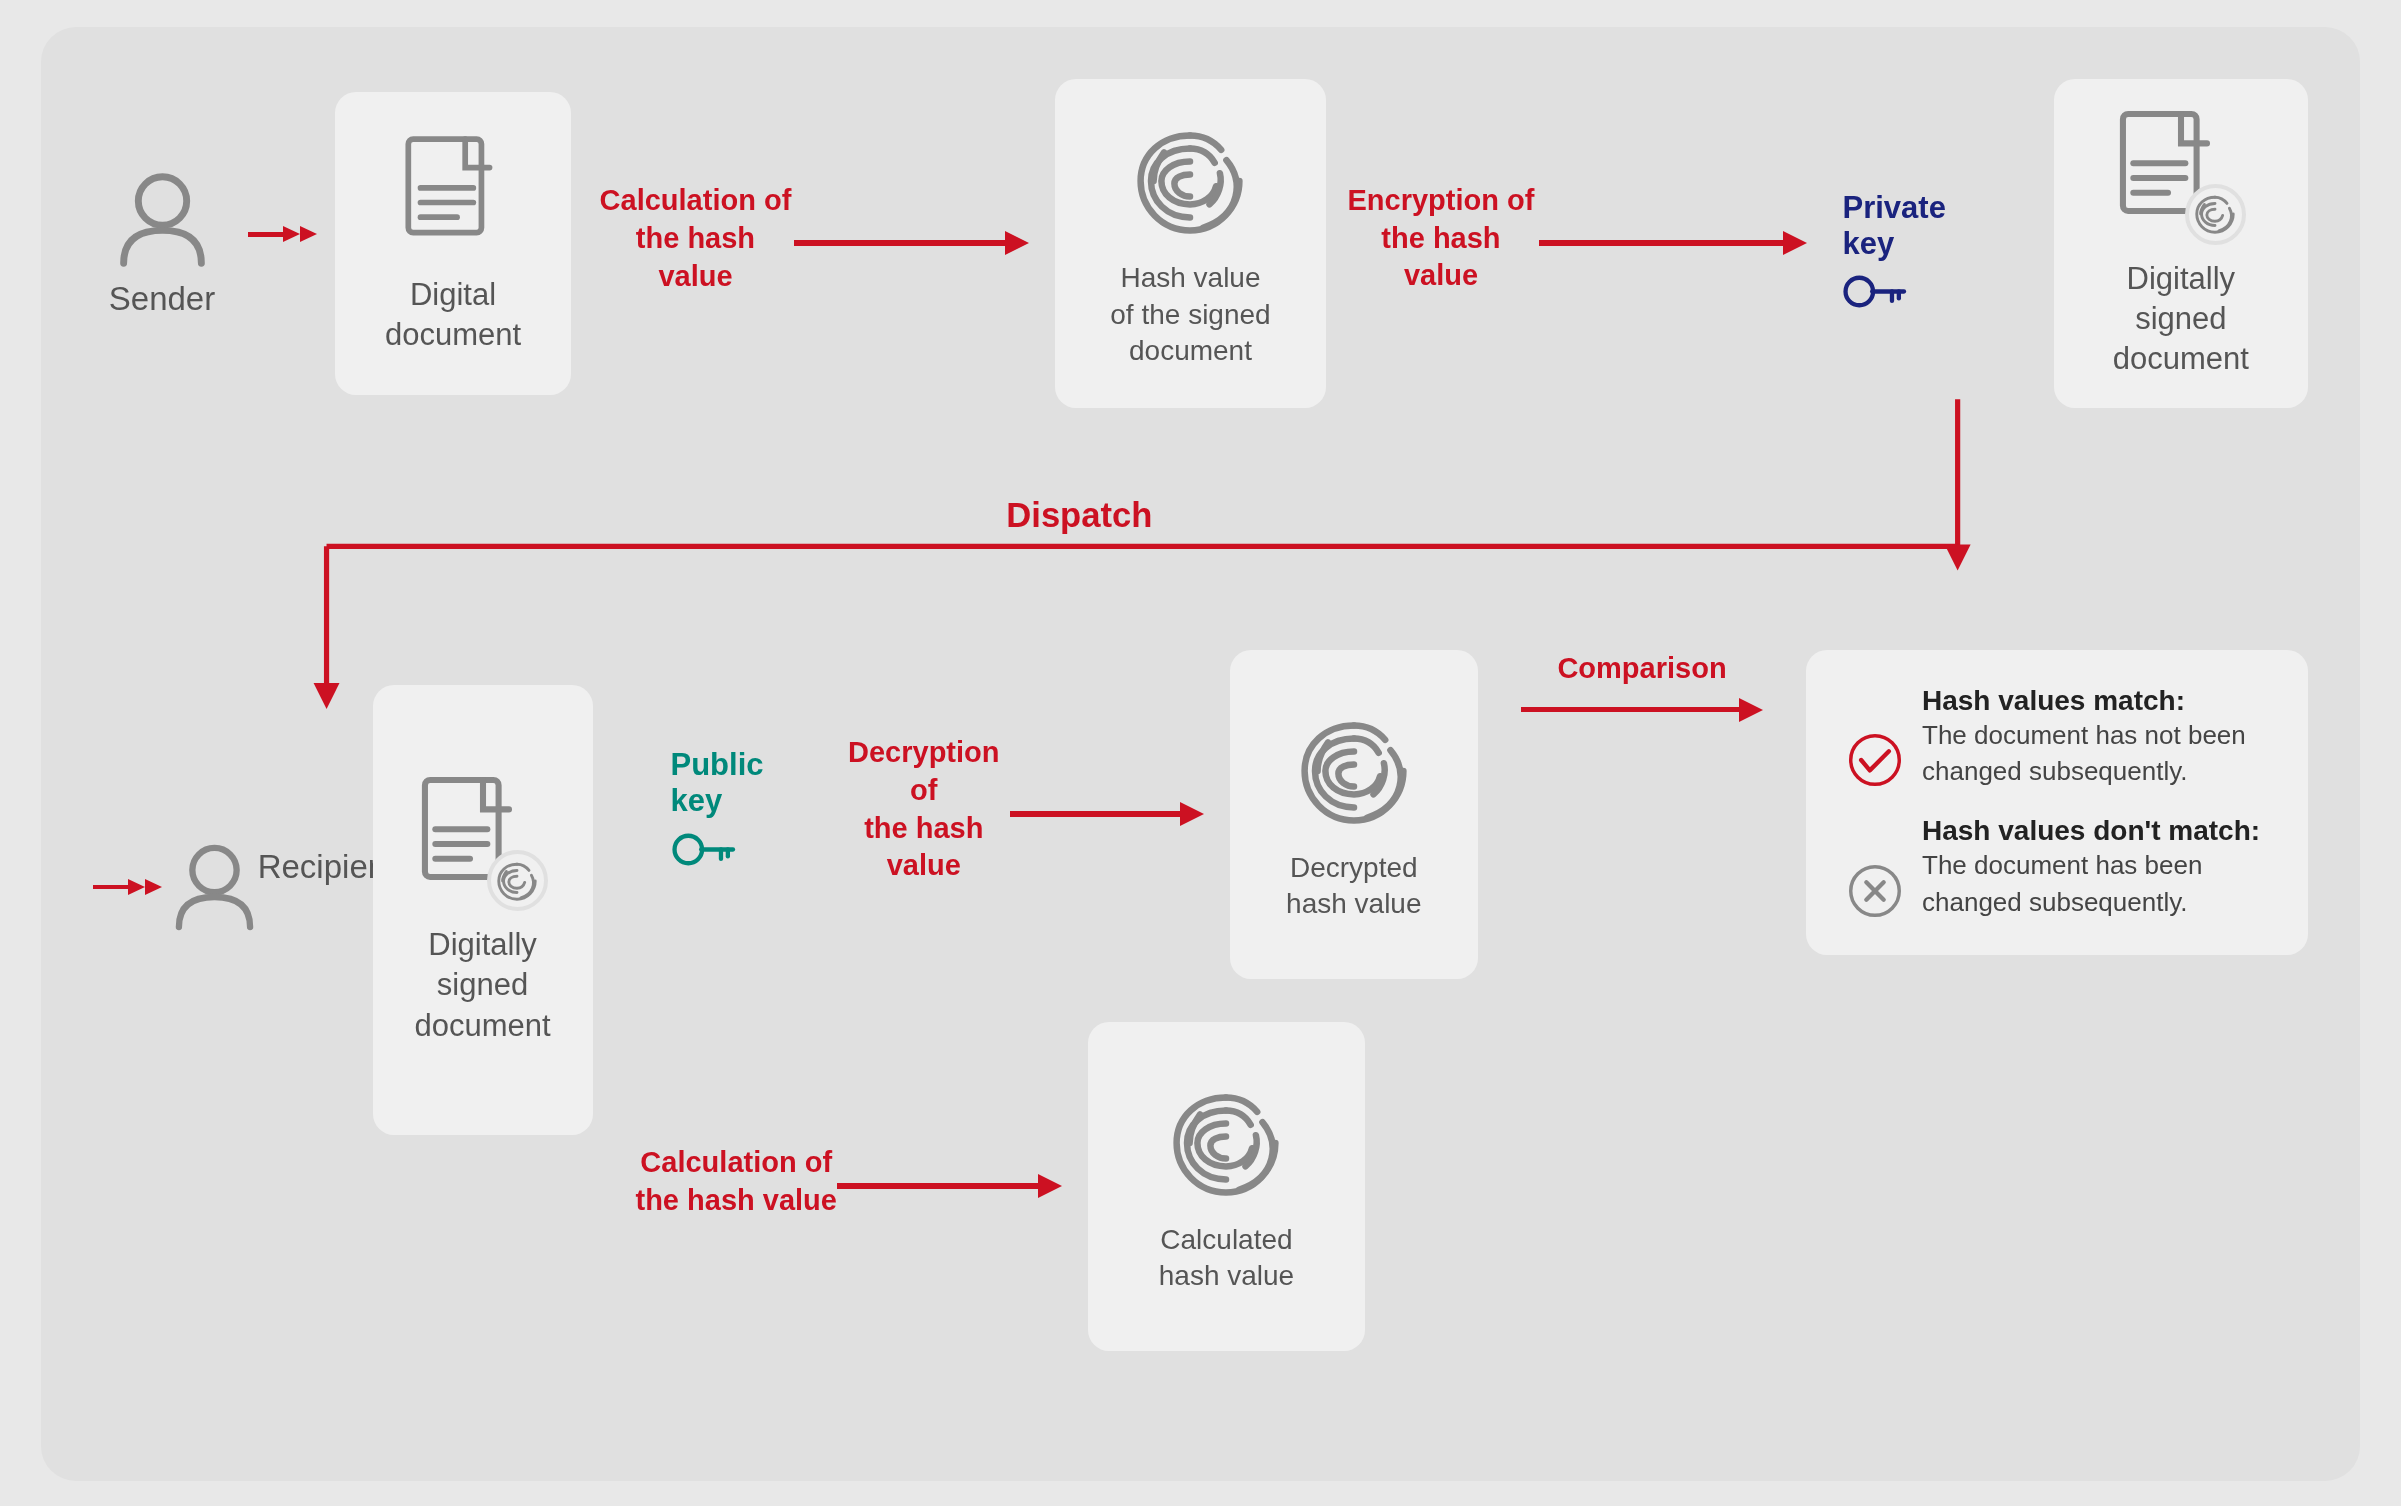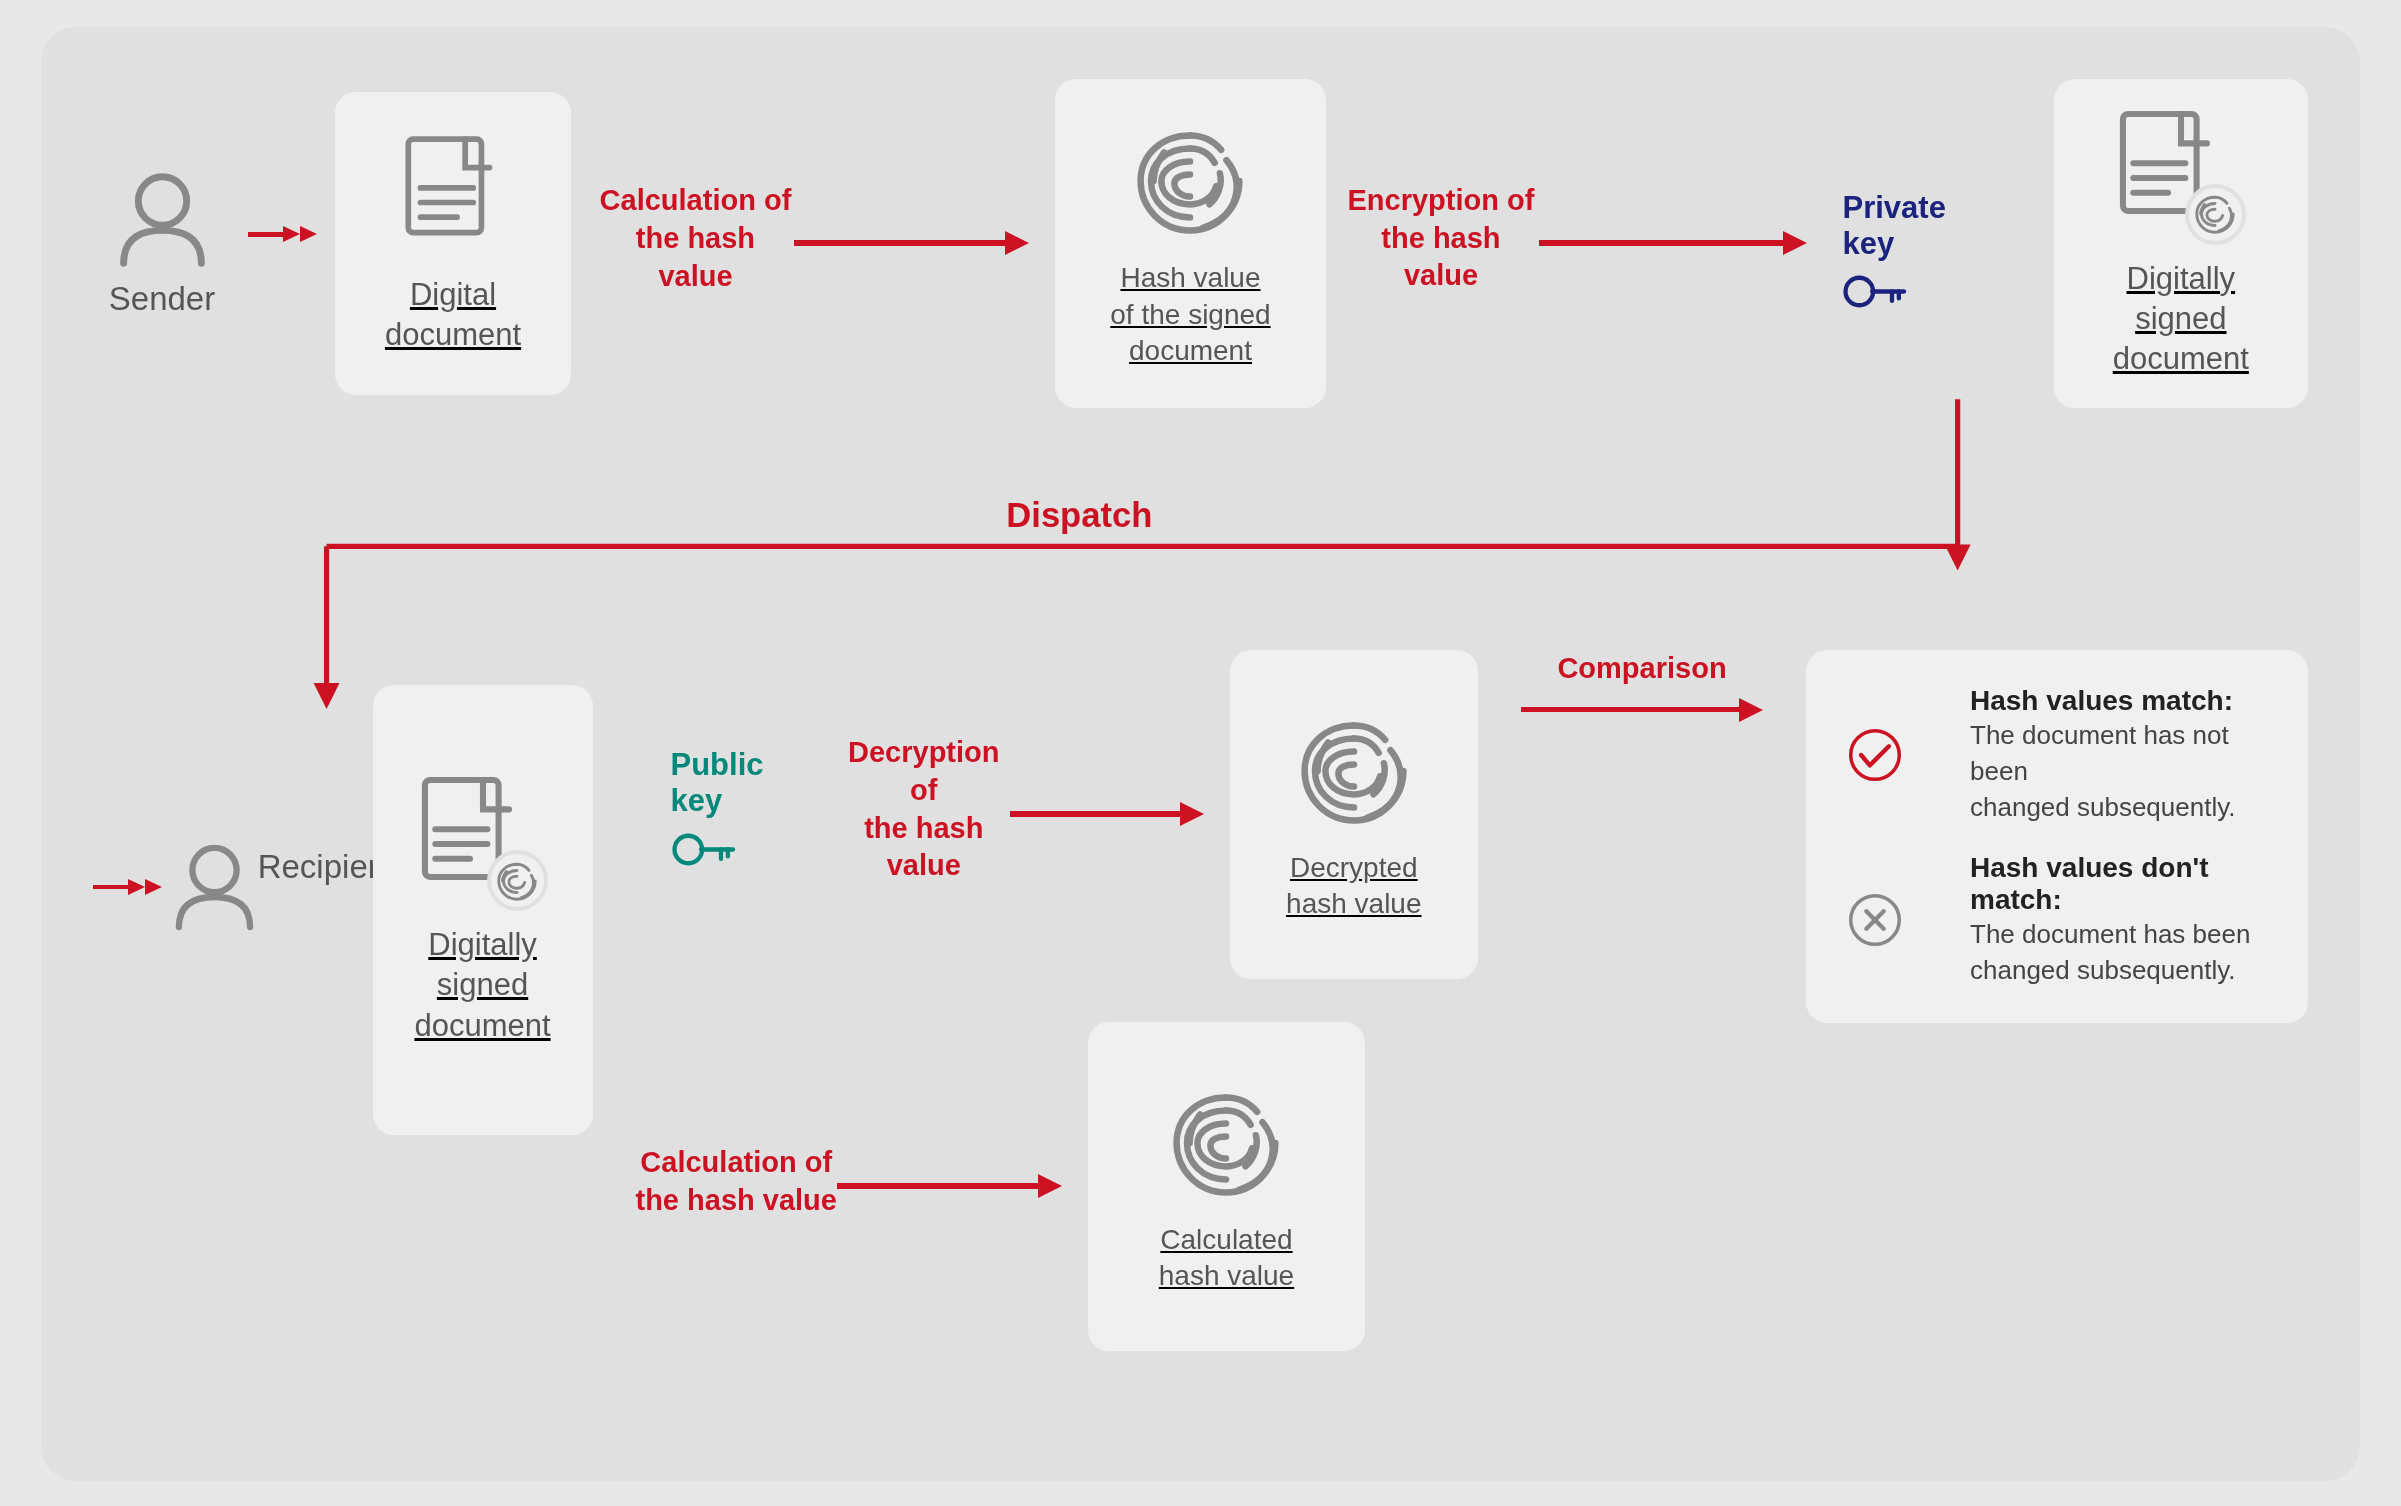--- a/index.html
+++ b/index.html
@@ -43,21 +43,20 @@
 
     
     .box {
       background: #f0f0f0;
       border-radius: 21px;
       display: flex;
       flex-direction: column;
       align-items: center;
       justify-content: center;
       padding: 26px 25px;
-      text-decoration: underline;
     }
 
     .box-label {
       font-size: 31px;
       color: #555;
       text-align: center;
       margin-top: 14px;
       line-height: 1.3;
     }
 
@@ -108,23 +107,22 @@
     
     .result-box {
       background: #f0f0f0;
       border-radius: 21px;
       padding: 35px 43px;
       min-width: 502px;
       max-width: 588px;
     }
     .result-item {
       display: flex;
-      align-items: center;
+      align-items: flex-end;
       margin-bottom: 26px;
-      gap: 48px;
     }
     .result-item:last-child { margin-bottom: 0; }
     .result-icon {
       flex-shrink: 0;
       margin-right: 21px;
       margin-top: 3.5px;
     }
     .result-text-bold {
       font-size: 28px;
       font-weight: bold;

